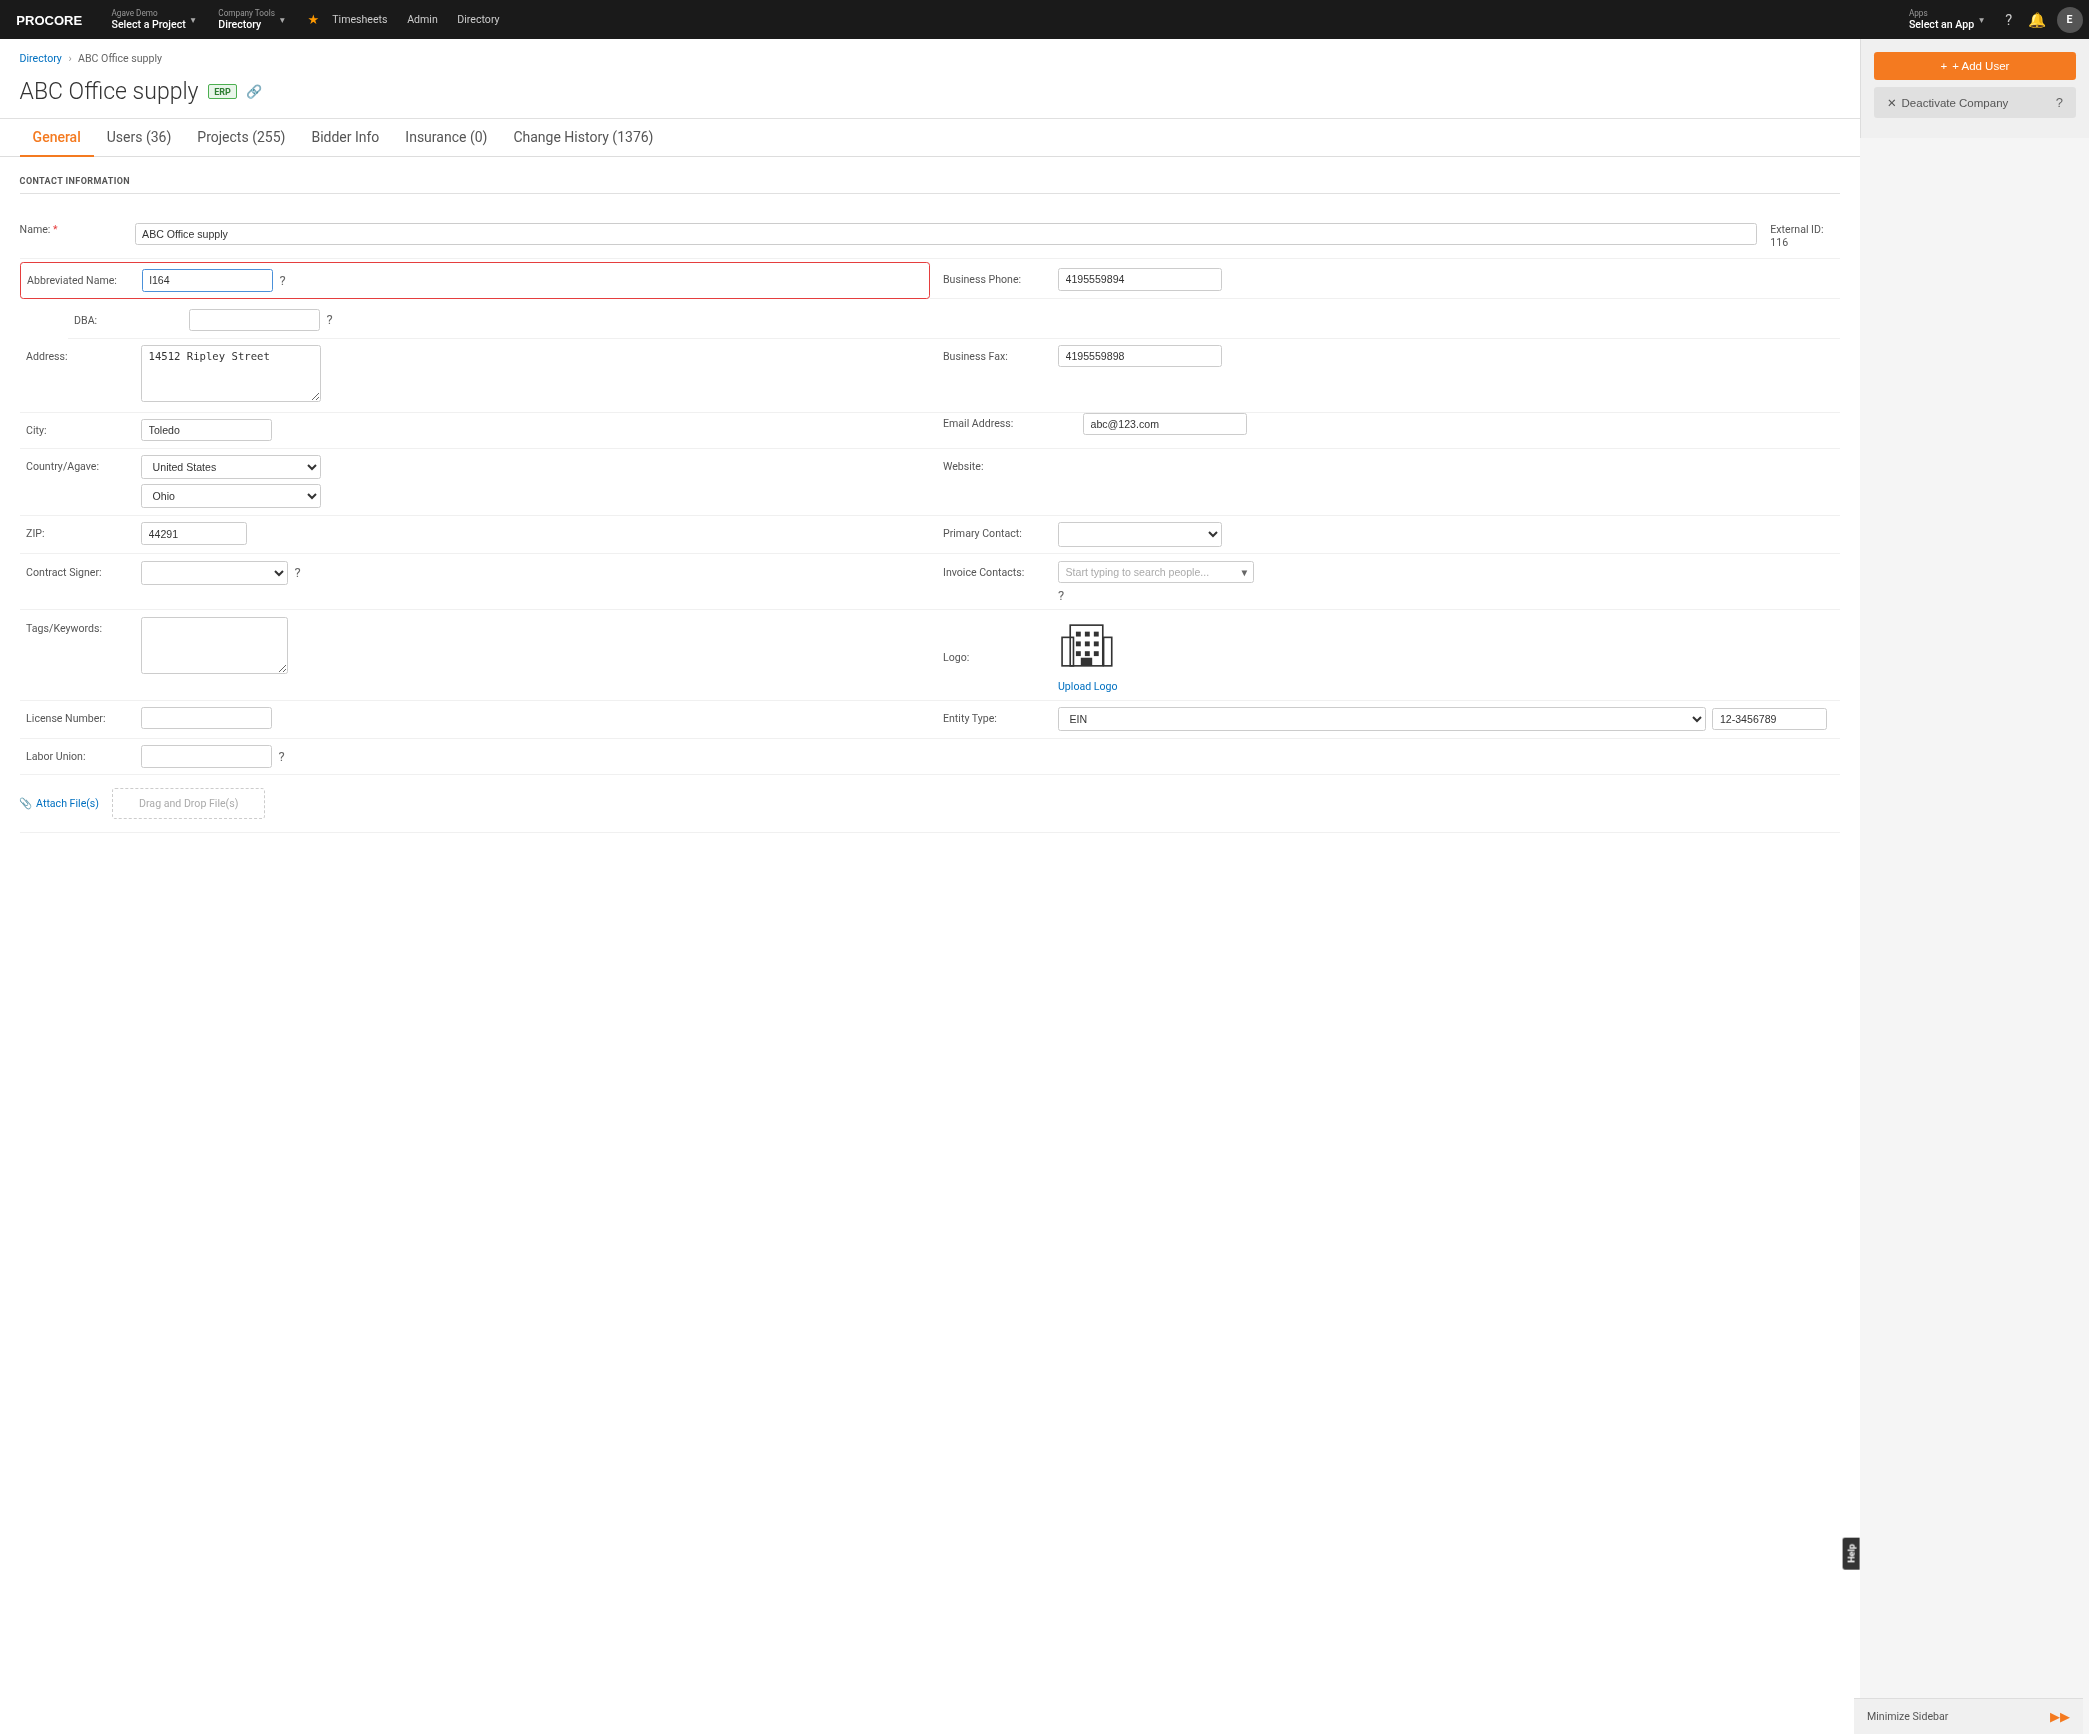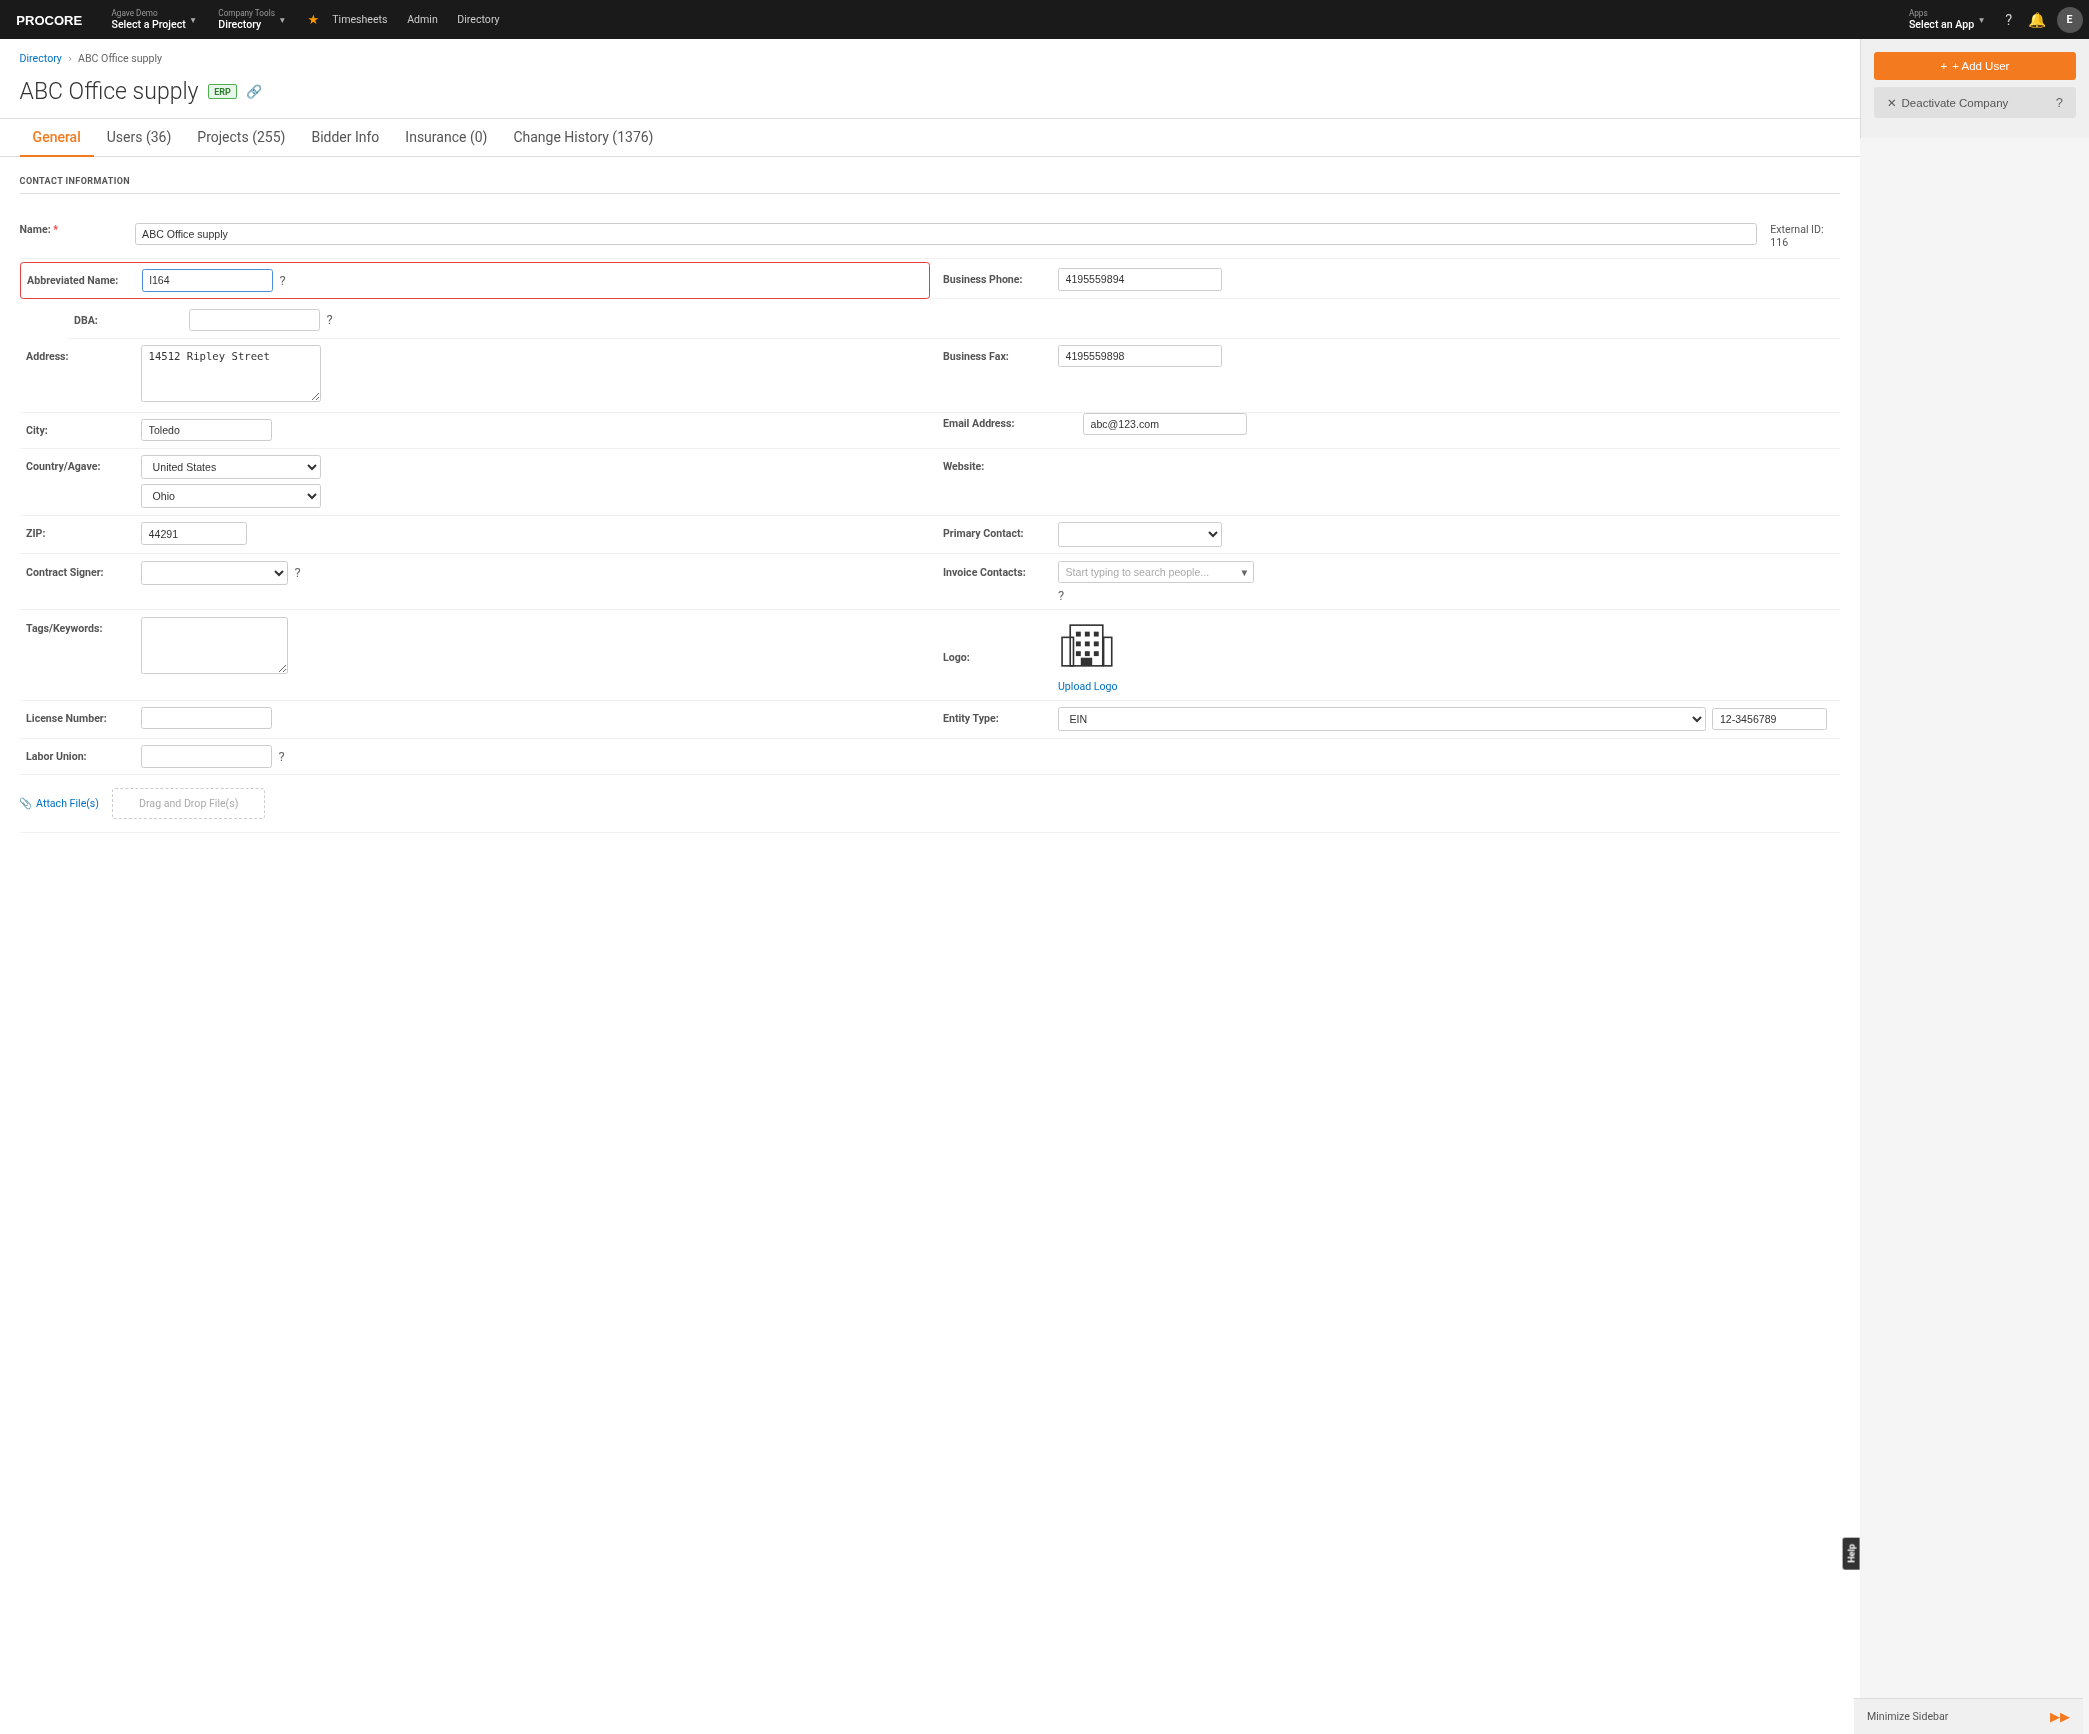--- a/index.html
+++ b/index.html
@@ -41,21 +41,21 @@
 
     
     .tabs { display: flex; padding: 0 19.6px; border-bottom: 0.8px solid #ddd; background: #fff; }
     .tab { padding: 9.8px 13px; cursor: pointer; font-size: 14px; color: #555; border-bottom: 2.5px solid transparent; margin-bottom: -0.8px; }
     .tab.active { color: #f47a20; border-bottom-color: #f47a20; font-weight: 500; }
 
     
     .form-section { padding: 19.6px; }
     .section-title { font-size: 9px; font-weight: 700; color: #555; letter-spacing: 0.4px; text-transform: uppercase; margin-bottom: 16.4px; padding-bottom: 6.5px; border-bottom: 0.8px solid #e0e0e0; }
     .form-row { display: flex; align-items: flex-start; padding: 8.2px 0; border-bottom: 0.8px solid #f0f0f0; }
-    .form-label { width: 115px; min-width: 115px; padding-top: 4.9px; font-size: 10.6px; color: #555; padding-right: 9.8px; font-weight: bold; }
+    .form-label { width: 115px; min-width: 115px; padding-top: 4.9px; font-size: 10.6px; color: #555; padding-right: 9.8px; }
     .form-label .required { color: #e53e3e; }
     .form-field { flex: 1; }
     .form-field input[type="text"] {
       width: 100%; padding: 4.1px 6.5px; border: 0.8px solid #ccc; border-radius: 2.5px; font-size: 10.6px; color: #333; background: #fff;
     }
     .form-field textarea {
       width: 100%; padding: 4.1px 6.5px; border: 0.8px solid #ccc; border-radius: 2.5px; font-size: 10.6px; color: #333; background: #fff; resize: both; min-height: 57px;
     }
     .form-field select {
       width: 100%; padding: 4.1px 6.5px; border: 0.8px solid #ccc; border-radius: 2.5px; font-size: 10.6px; color: #333; background: #fff; cursor: pointer;

